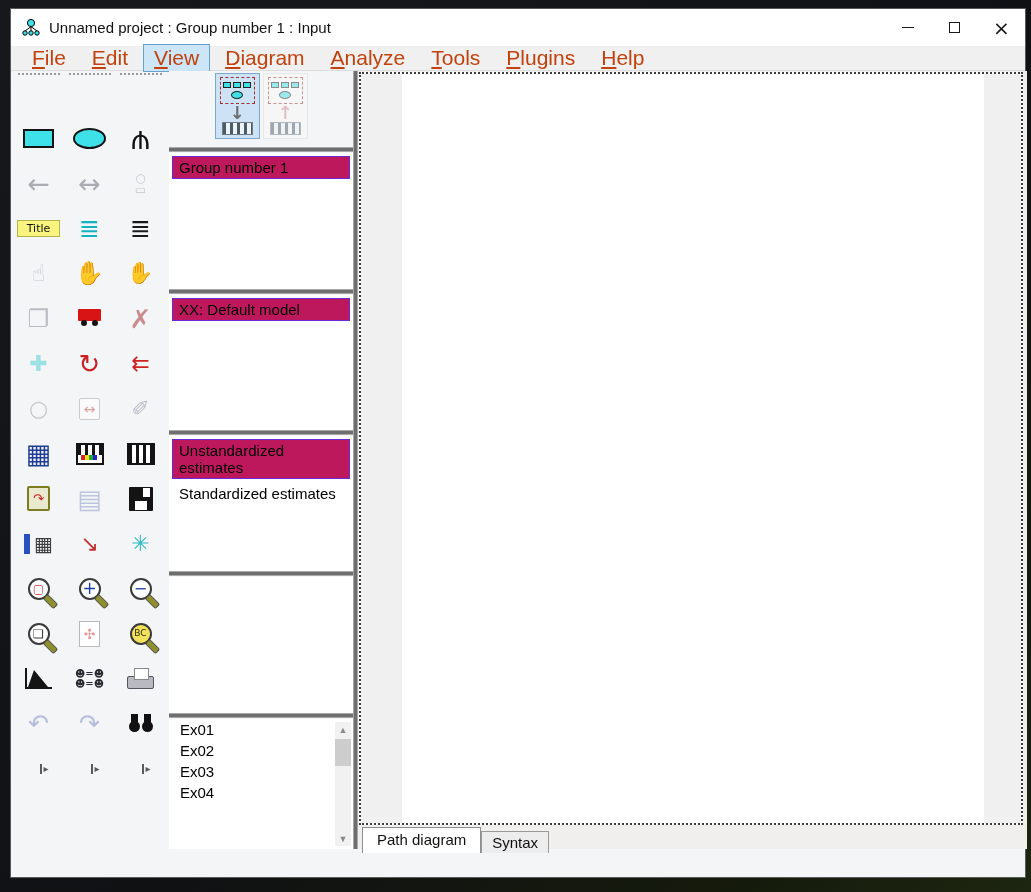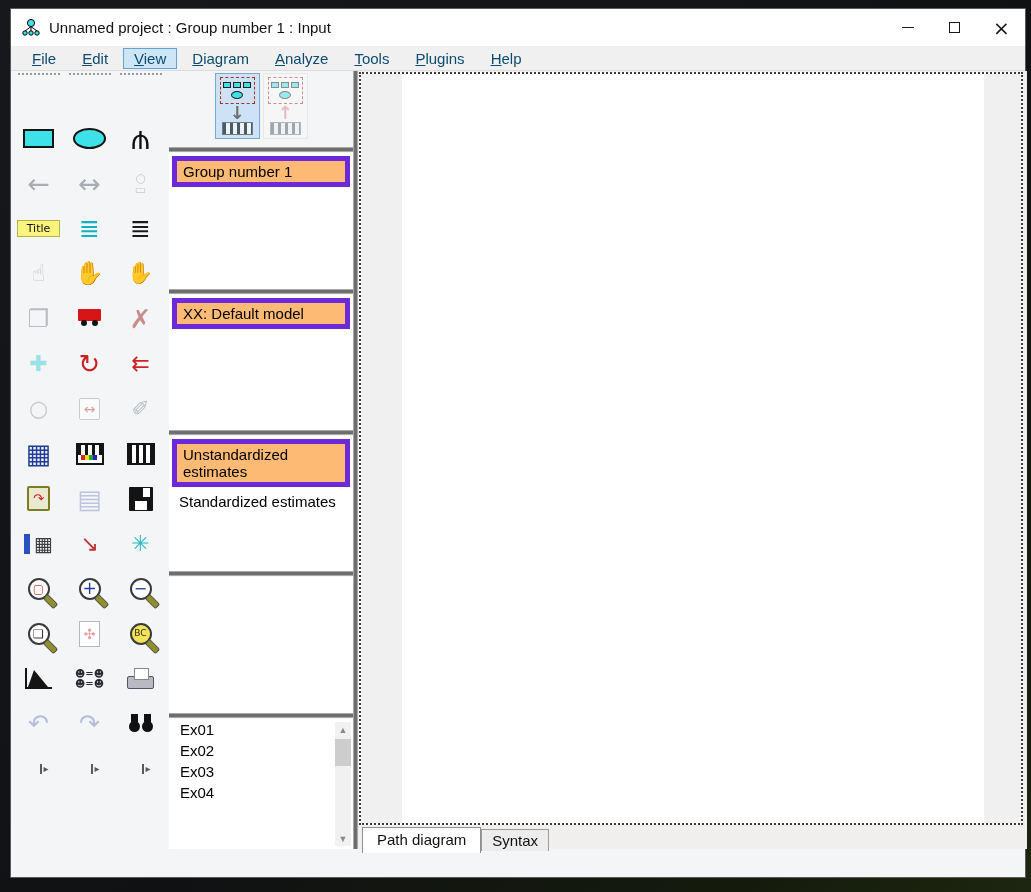--- a/index.html
+++ b/index.html
@@ -12,21 +12,21 @@
   .titlebar{position:absolute;left:0;top:0;width:100%;height:37px;background:#ffffff;display:flex;align-items:center;text-align:center;}
   .appicon{width:20px;height:20px;margin:0 8px 0 10px;flex:0 0 auto;}
   .wtitle{font-size:15px;color:#111;}
   .wcontrols{position:absolute;right:0;top:0;height:37px;display:flex;}
   .wbtn{width:47px;height:37px;display:flex;align-items:center;justify-content:center;}
   .min-glyph{width:12px;height:0;border-bottom:1.6px solid #1a1a1a;}
   .max-glyph{width:11px;height:11px;border:1.3px solid #1a1a1a;}
   .close-glyph{font-size:20px;color:#1a1a1a;line-height:1;font-family:"DejaVu Sans",sans-serif;}
   
   .menubar{position:absolute;left:0;top:37px;width:100%;height:25px;background:#f0f0f0;border-bottom:1px solid #dcdcdc;display:flex;align-items:center;padding-left:8px;}
-  .menu-item{font-size:15px;color:#0c4a6e;padding:1px 10px;margin:0 2px;border:1px solid transparent;}
+  .menu-item{font-size:21px;color:#c2410c;padding:1px 10px;margin:0 2px;border:1px solid transparent;}
   .menu-item.selected{background:#cde6f7;border:1px solid #66a1d2;}
   .menu-item u{text-decoration:underline;}
   
   .toolbar-grid{position:absolute;left:2px;top:62px;width:155px;display:grid;grid-template-columns:repeat(3,51px);grid-auto-rows:45px;justify-items:center;align-items:center;}
   .thandle{width:42px;height:4px;border-top:2px dotted #9a9a9a;align-self:start;margin-top:2px;}
   .tcell{width:48px;height:42px;display:flex;align-items:center;justify-content:center;}
   .glyph{font-family:"DejaVu Sans",sans-serif;line-height:1;display:flex;align-items:center;justify-content:center;}
   .stackcol{flex-direction:column;gap:0px;}
   .shape-flip{transform:scaleY(-1);}
   .shape-rect{width:31px;height:19px;background:#3fe1e9;border:2px solid #141414;}
@@ -65,33 +65,33 @@
   .mini-diag{width:35px;height:27px;border:1px dashed #a03030;display:flex;flex-direction:column;align-items:center;justify-content:space-evenly;}
   .md-row{display:flex;gap:2px;}
   .md-sq{width:8px;height:6px;background:#3fe1e9;border:1px solid #222;}
   .md-circ{width:12px;height:8px;background:#3fe1e9;border:1px solid #222;border-radius:50%;}
   .garrow{font-weight:bold;font-size:18px;color:#6e6e6e;line-height:1;font-family:"DejaVu Sans",sans-serif;}
   .gbtn.dis .garrow{color:#d08d8d;}
   .mini-keys{width:31px;height:13px;border:1px solid #6e7d88;background:repeating-linear-gradient(90deg,#4b5b66 0 3px,#eef3f6 3px 7px);}
   .hsplit{position:absolute;left:0;width:100%;height:5px;background:#6e6e6e;border-top:1px solid #a8a8a8;border-bottom:1px solid #a8a8a8;}
   .panel{position:absolute;left:0;width:100%;background:#ffffff;overflow:hidden;}
   .plist-item{margin:3px 3px 0 3px;padding:2px 6px;font-size:15px;color:#000;border:1px solid transparent;}
-  .plist-item.selected{background:#fdba74;border:5px solid #6d28d9;}
+  .plist-item.selected{background:#be185d;border:1px solid #6d28d9;}
   .file-item{padding:1px 0 1px 11px;font-size:15px;color:#000;line-height:19px;}
   .vscroll{position:absolute;right:2px;top:3px;bottom:3px;width:16px;background:#f1f1f1;}
   .vs-arrow{position:absolute;left:0;width:16px;height:15px;color:#8a8a8a;font-size:9px;display:flex;align-items:center;justify-content:center;}
   .vs-up{top:0;} .vs-down{bottom:0;}
   .vs-thumb{position:absolute;left:0;top:17px;width:16px;height:27px;background:#cdcdcd;}
   .vsplit{position:absolute;left:342px;top:62px;width:5px;height:778px;background:#6e6e6e;border-left:1px solid #a8a8a8;border-right:1px solid #a8a8a8;}
   
   .drawregion{position:absolute;left:347px;top:62px;width:669px;height:778px;background:#f1efee;}
   .canvasbox{position:absolute;left:1px;top:1px;width:664px;height:753px;border:2px dotted #3c3c3c;display:flex;background:#fff;}
   .page-margin-l{width:41px;background:#f0f0f0;}
   .page-margin-r{width:37px;background:#f0f0f0;margin-left:auto;}
-  .tabs{position:absolute;left:4px;top:756px;display:flex;align-items:center;}
+  .tabs{position:absolute;left:4px;top:756px;display:flex;align-items:flex-end;}
   .tab{font-size:15px;color:#111;border:1px solid #9a9a9a;border-bottom:none;background:#ededed;padding:2px 10px 3px 10px;height:22px;}
   .tab.active{background:#ffffff;border:1px solid #8f8f8f;border-bottom:none;height:26px;padding:3px 14px 4px 14px;}
   
   .statusbar{position:absolute;left:0;top:840px;width:100%;height:30px;background:#f1efee;border-top:1px solid #d5d5d5;display:flex;align-items:center;}
   .status-text{font-size:15px;color:#111;padding-left:8px;}
 </style>
 </head>
 <body>
 
 <div class="window">

